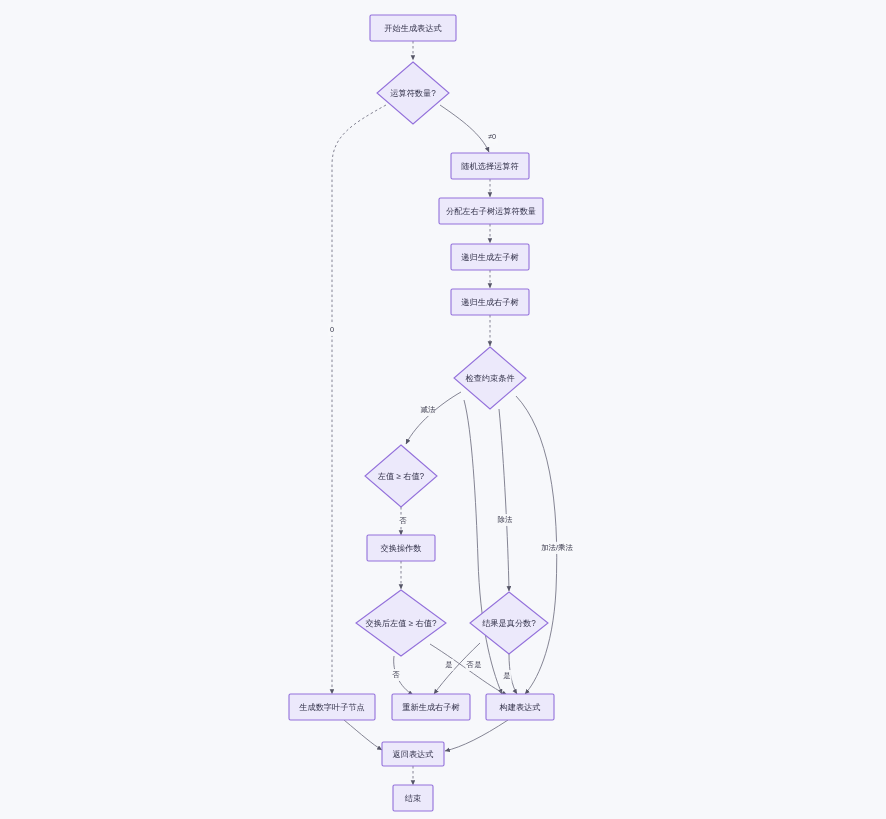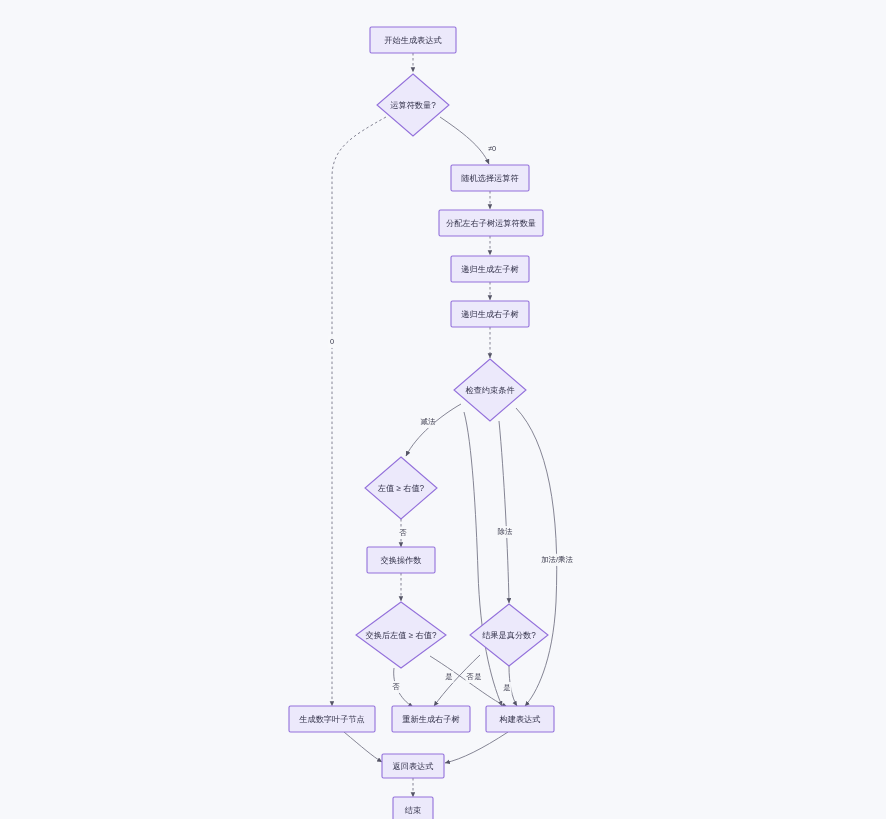--- a/index.html
+++ b/index.html
@@ -11,21 +11,20 @@
     width: 886px;
     height: 819px;
     font-family: "Liberation Sans", sans-serif;
     overflow: hidden;
   }
   #flow-root {
     position: relative;
     width: 886px;
     height: 723px;
     background: #f7f8fb;
-    margin-top: 12px;
   }
   svg#flow-svg {
     position: absolute;
     left: 0;
     top: 0;
     width: 886px;
     height: 819px;
     display: block;
   }
   .node-shape {

